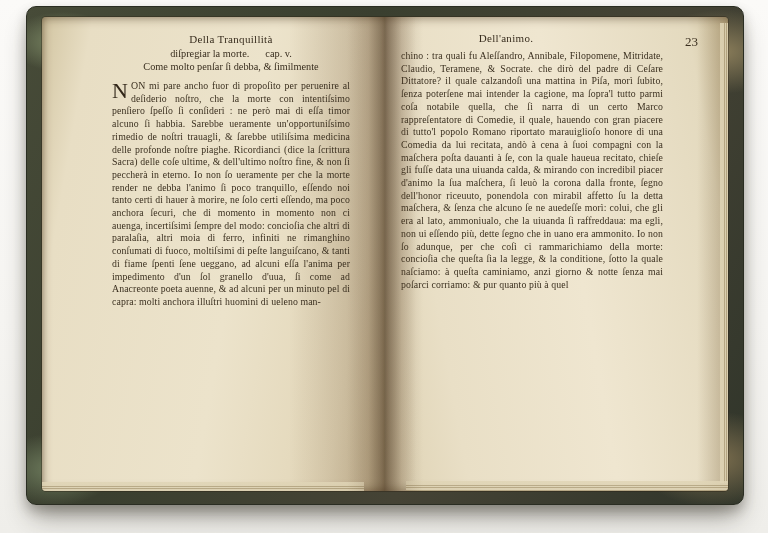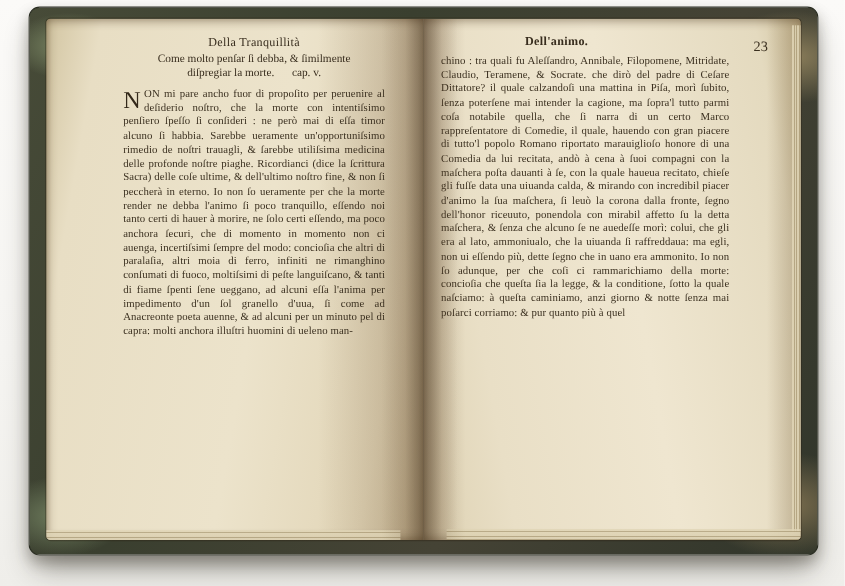--- a/index.html
+++ b/index.html
@@ -65,37 +65,37 @@
   .cap-label { margin-left:16px; }
   .body-text {
     margin-top:7px; font-size:9.8px; line-height:12.7px;
     text-align:justify; letter-spacing:0.1px; color:#3a2f1f;
   }
   .inner-right .body-text { margin-top:6px; }
   .drop-cap {
     float:left; font-size:22px; line-height:20px; padding:1px 3px 0 0; color:#33281a;
   }
   .page-number { position:absolute; top:17px; right:30px; font-size:13px; color:#3a2f1f; }
-  .inner-right .running-header { width:210px;font-weight:bold; }
+  .inner-right .running-header { width:210px; }
 </style>
 </head>
 <body>
 
 <div class="photo">
   <div class="book">
     <div class="pages">
 
       <div class="page page-left">
         <div class="inner inner-left">
           <div class="running-header">Della Tranquillità</div>
           <div class="chapter-title">
-            <div>Come molto penſar ſi debba, &amp; ſimilmente</div>
             <div>
               <span>diſpregiar la morte.</span><span class="cap-label">cap. v.</span>
             </div>
+            <div>Come molto penſar ſi debba, &amp; ſimilmente</div>
           </div>
           <div class="body-text">
             <span class="drop-cap">N</span><span>ON mi pare ancho fuor di propoſito per peruenire al deſiderio noſtro, che la morte con intentiſsimo penſiero ſpeſſo ſi conſideri : ne però mai di eſſa timor alcuno ſi habbia. Sarebbe ueramente un'opportuniſsimo rimedio de noſtri trauagli, &amp; ſarebbe utiliſsima medicina delle profonde noſtre piaghe. Ricordianci (dice la ſcrittura Sacra) delle coſe ultime, &amp; dell'ultimo noſtro fine, &amp; non ſi peccherà in eterno. Io non ſo ueramente per che la morte render ne debba l'animo ſi poco tranquillo, eſſendo noi tanto certi di hauer à morire, ne ſolo certi eſſendo, ma poco anchora ſecuri, che di momento in momento non ci auenga, incertiſsimi ſempre del modo: concioſia che altri di paralaſia, altri moia di ferro, infiniti ne rimanghino conſumati di fuoco, moltiſsimi di peſte languiſcano, &amp; tanti di fiame ſpenti ſene ueggano, ad alcuni eſſa l'anima per impedimento d'un ſol granello d'uua, ſi come ad Anacreonte poeta auenne, &amp; ad alcuni per un minuto pel di capra: molti anchora illuſtri huomini di ueleno man-</span>
           </div>
         </div>
         <div class="edge edge-bottom-left"></div>
       </div>
 
       <div class="page page-right">
         <div class="inner inner-right">

